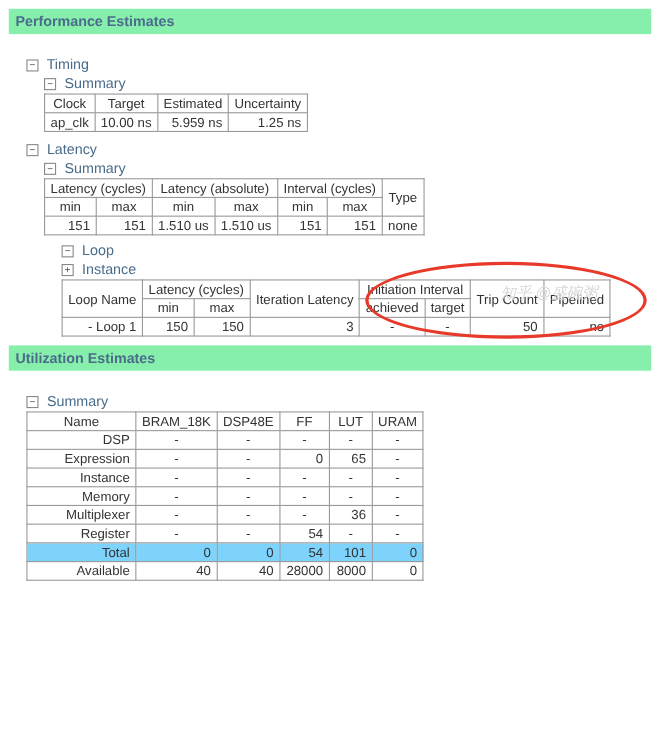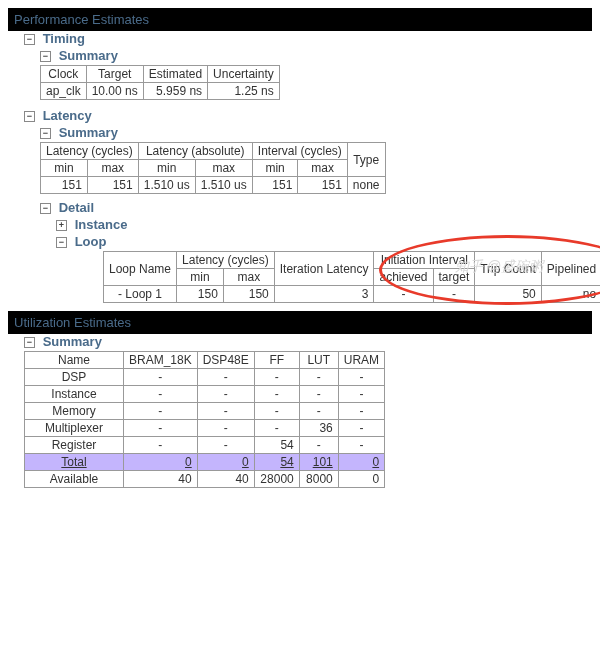--- a/index.html
+++ b/index.html
@@ -7,25 +7,25 @@
     font-size: 12px;
     color: #333;
     background: #fff;
     margin: 0;
     padding: 8px;
     width: 584px;
     position: relative;
   }
   .section-title {
     color: #4a6b8a;
-    font-weight: normal;
+    font-weight: bold;
     font-size: 13px;
-    background: #000000;
+    background: #86efac;
     padding: 4px 6px;
-    margin-bottom: 0;
+    margin-bottom: 20px;
   }
   .subsection {
     margin-left: 16px;
     margin-bottom: 8px;
   }
   .toggle {
     display: inline-block;
     width: 9px;
     height: 9px;
     border: 1px solid #888;
@@ -33,48 +33,47 @@
     line-height: 9px;
     font-size: 9px;
     margin-right: 4px;
     cursor: pointer;
     color: #444;
     vertical-align: middle;
     background: #fff;
   }
   .sub-title {
     color: #4a6b8a;
-    font-weight: bold;
+    font-weight: normal;
     font-size: 13px;
     margin-bottom: 2px;
   }
   table {
     border-collapse: collapse;
     margin: 2px 0 6px 0;
     border-radius: 14px;
   }
   td, th {
     border: 1px solid #999;
     padding: 1px 5px;
     text-align: right;
     font-weight: normal;
     white-space: nowrap;
   }
   th {
     text-align: center;
   }
   .left {
-    text-align: center;
+    text-align: right;
   }
   .center {
     text-align: center;
   }
   .gray-row td {
-    background: #c4b5fd;
-    text-decoration: underline;
+    background: #7dd3fc;
   }
   .highlight-oval {
     position: absolute;
     border: 3px solid #e83a2a;
     border-radius: 50%;
     pointer-events: none;
   }
   .watermark {
     position: absolute;
     color: #d8d8d8;
@@ -148,34 +147,30 @@
         <td>151</td>
         <td>1.510 us</td>
         <td>1.510 us</td>
         <td>151</td>
         <td>151</td>
         <td class="left">none</td>
       </tr>
     </tbody>
       </table>
 
-    <div class="sub-title">
-      <span class="toggle">−</span>
-      <span>Detail</span>
-    </div>
     <div class="subsection">
+      <div class="sub-title">
+        <span class="toggle">−</span>
+        <span>Loop</span>
+      </div>
       <div class="sub-title">
         <span class="toggle">+</span>
         <span>Instance</span>
       </div>
-      <div class="sub-title">
-        <span class="toggle">−</span>
-        <span>Loop</span>
-      </div>
-      <div style="position:relative;margin-left:47px;">
+      <div style="position:relative;">
         <table>
           <tbody>
               <tr>
             <th rowspan="2">Loop Name</th>
             <th colspan="2">Latency (cycles)</th>
             <th rowspan="2">Iteration Latency</th>
             <th colspan="2">Initiation Interval</th>
             <th rowspan="2">Trip Count</th>
             <th rowspan="2">Pipelined</th>
           </tr>
@@ -224,20 +219,28 @@
       <tbody id="util-body">
         <tr>
           <td class="left">DSP</td>
           <td class="center">-</td>
           <td class="center">-</td>
           <td class="center">-</td>
           <td class="center">-</td>
           <td class="center">-</td>
         </tr>
         <tr>
+          <td class="left">Expression</td>
+          <td class="center">-</td>
+          <td class="center">-</td>
+          <td class="">0</td>
+          <td class="">65</td>
+          <td class="center">-</td>
+        </tr>
+        <tr>
           <td class="left">Instance</td>
           <td class="center">-</td>
           <td class="center">-</td>
           <td class="center">-</td>
           <td class="center">-</td>
           <td class="center">-</td>
         </tr>
         <tr>
           <td class="left">Memory</td>
           <td class="center">-</td>

